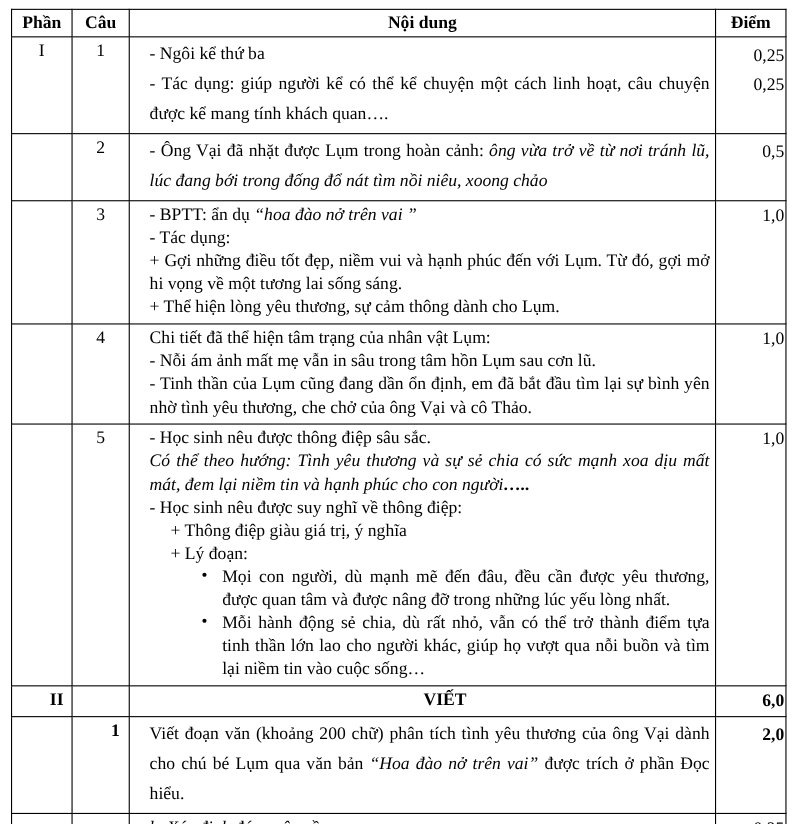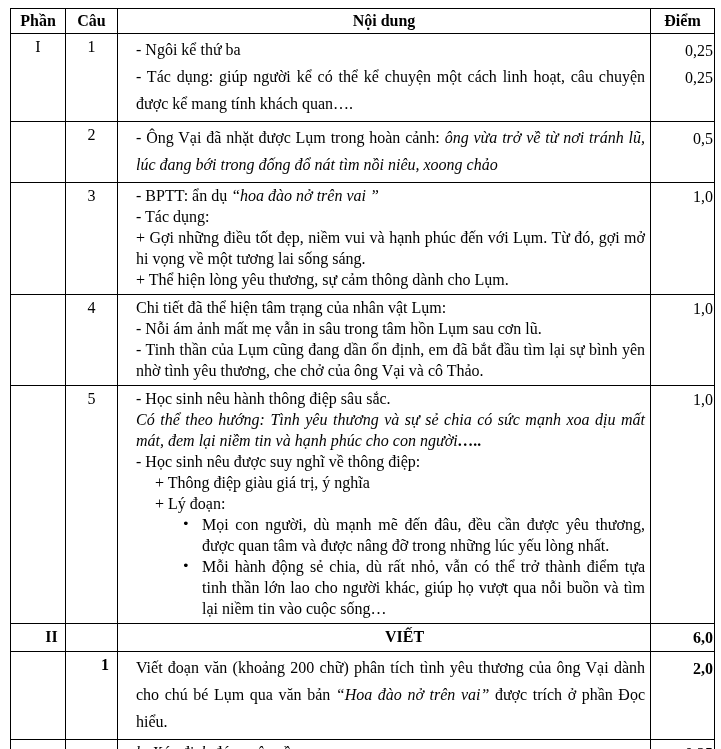--- a/index.html
+++ b/index.html
@@ -118,21 +118,21 @@
             <div class="para"><span>- Tinh thần của Lụm cũng đang dần ổn định, em đã bắt đầu tìm lại sự bình yên nhờ tình yêu thương, che chở của ông Vại và cô Thảo.</span></div>
           </td>
           <td class="c-score">
             <div class="score-line">1,0</div>
           </td>
         </tr>
         <tr class="tight">
           <td class="c-phan"></td>
           <td class="c-cau">5</td>
           <td class="c-content">
-            <div class="para"><span>- Học sinh nêu hành thông điệp sâu sắc.</span></div>
+            <div class="para"><span>- Học sinh nêu được thông điệp sâu sắc.</span></div>
             <div class="para"><span class="it">Có thể theo hướng: Tình yêu thương và sự sẻ chia có sức mạnh xoa dịu mất mát, đem lại niềm tin và hạnh phúc cho con người</span><span class="bdit">…..</span></div>
             <div class="para"><span>- Học sinh nêu được suy nghĩ về thông điệp:</span></div>
             <div class="para ind"><span>+ Thông điệp giàu giá trị, ý nghĩa</span></div>
             <div class="para ind"><span>+ Lý đoạn:</span></div>
             <div class="para bullet"><span class="bullet-glyph">•</span><span>Mọi con người, dù mạnh mẽ đến đâu, đều cần được yêu thương, được quan tâm và được nâng đỡ trong những lúc yếu lòng nhất.</span></div>
             <div class="para bullet"><span class="bullet-glyph">•</span><span>Mỗi hành động sẻ chia, dù rất nhỏ, vẫn có thể trở thành điểm tựa tinh thần lớn lao cho người khác, giúp họ vượt qua nỗi buồn và tìm lại niềm tin vào cuộc sống…</span></div>
           </td>
           <td class="c-score">
             <div class="score-line">1,0</div>
           </td>

